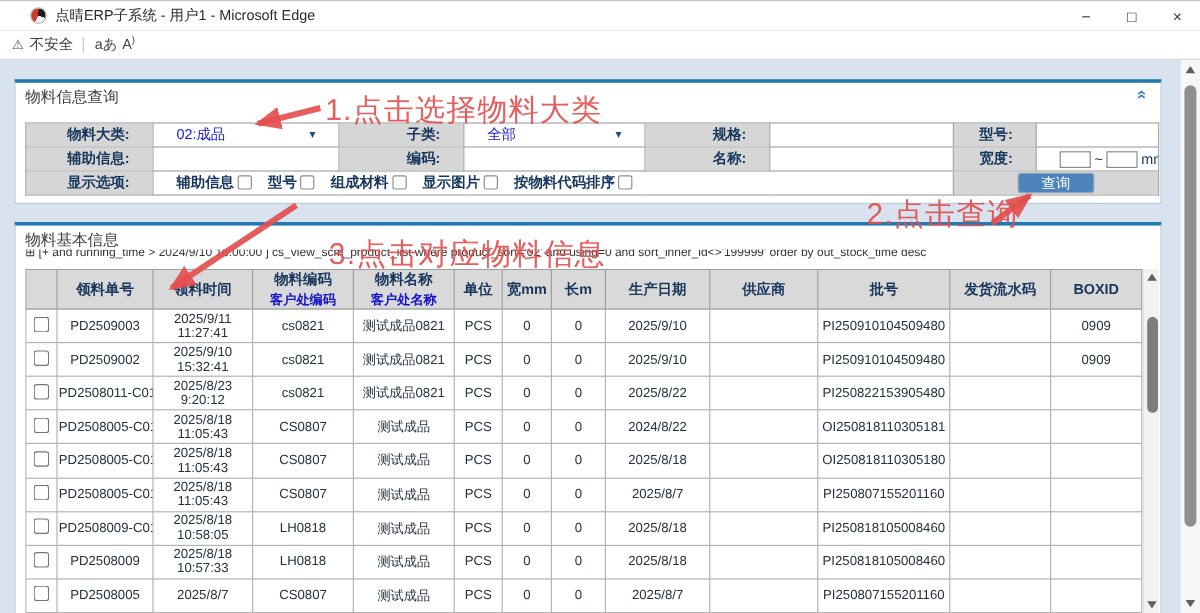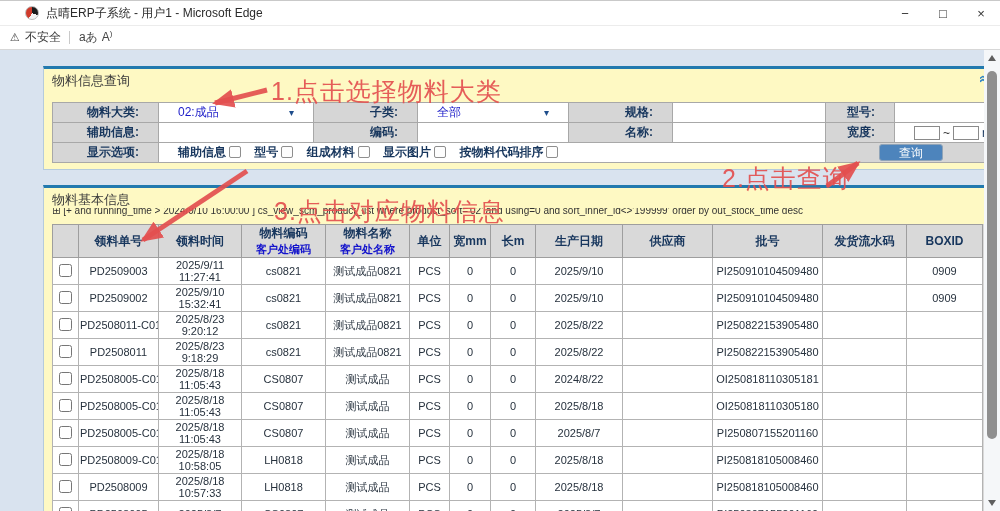--- a/index.html
+++ b/index.html
@@ -31,22 +31,22 @@
   .url-sep { width:1px; height:13px; background:#c9c9c9; margin-right:9px; }
   .url-text { flex:1 1 auto; color:#333; white-space:nowrap; overflow:hidden; }
   .urlbar-icons { display:flex; gap:4px; color:#444; font-size:12px; margin-right:14px; }
   .ra-icon sup { font-size:8px; }
   
   .page {
     position:absolute; left:0; top:50px; width:1000px; height:461px;
     background:#d9e3ef;
   }
   .panel {
-    position:absolute; background:#fef9c3;
-    border:1px solid #b5cbdc; border-top:3px solid #2279ae;margin-left:31px;
+    position:absolute; background:#ffffff;
+    border:1px solid #b5cbdc; border-top:3px solid #2279ae;
   }
   .panel-title { position:absolute; left:8px; top:3px; font-size:13px; color:#3c3c3c; }
   .collapse { position:absolute; right:10px; top:3px; color:#2e83c4; font-size:14px;
     font-weight:bold; display:inline-block; transform:rotate(90deg); cursor:pointer; line-height:14px;}
   #query-panel { left:12px; top:16px;  width:956px; height:104px; }
   #table-panel { left:12px; top:135px; width:956px; height:327px; overflow:hidden; }
   
   .qform { position:absolute; left:8px; top:33px; border-collapse:collapse; table-layout:fixed;
     width:944px; font-size:12px; }
   .qform td { border:1px solid #a8a8a8; height:20px; padding:0 19px; overflow:hidden; }
@@ -288,38 +288,20 @@
     <td>PCS</td>
     <td>0</td>
     <td>0</td>
     <td>2025/8/22</td>
     <td></td>
     <td>PI250822153905480</td>
     <td></td>
     <td></td>
   </tr>
 
-  <tr>
-    <td><input type="checkbox" class="rowchk" style=""></td>
-    <td>PD2508011</td>
-    <td class="tstack">
-      <div>2025/8/23</div>
-                <div>9:18:29</div>
-    </td>
-    <td>cs0821</td>
-    <td>测试成品0821</td>
-    <td>PCS</td>
-    <td>0</td>
-    <td>0</td>
-    <td>2025/8/22</td>
-    <td></td>
-    <td>PI250822153905480</td>
-    <td></td>
-    <td></td>
-  </tr>
 
   <tr>
     <td><input type="checkbox" class="rowchk" style=""></td>
     <td>PD2508005-C01</td>
     <td class="tstack">
       <div>2025/8/18</div>
                 <div>11:05:43</div>
     </td>
     <td>CS0807</td>
     <td>测试成品</td>

